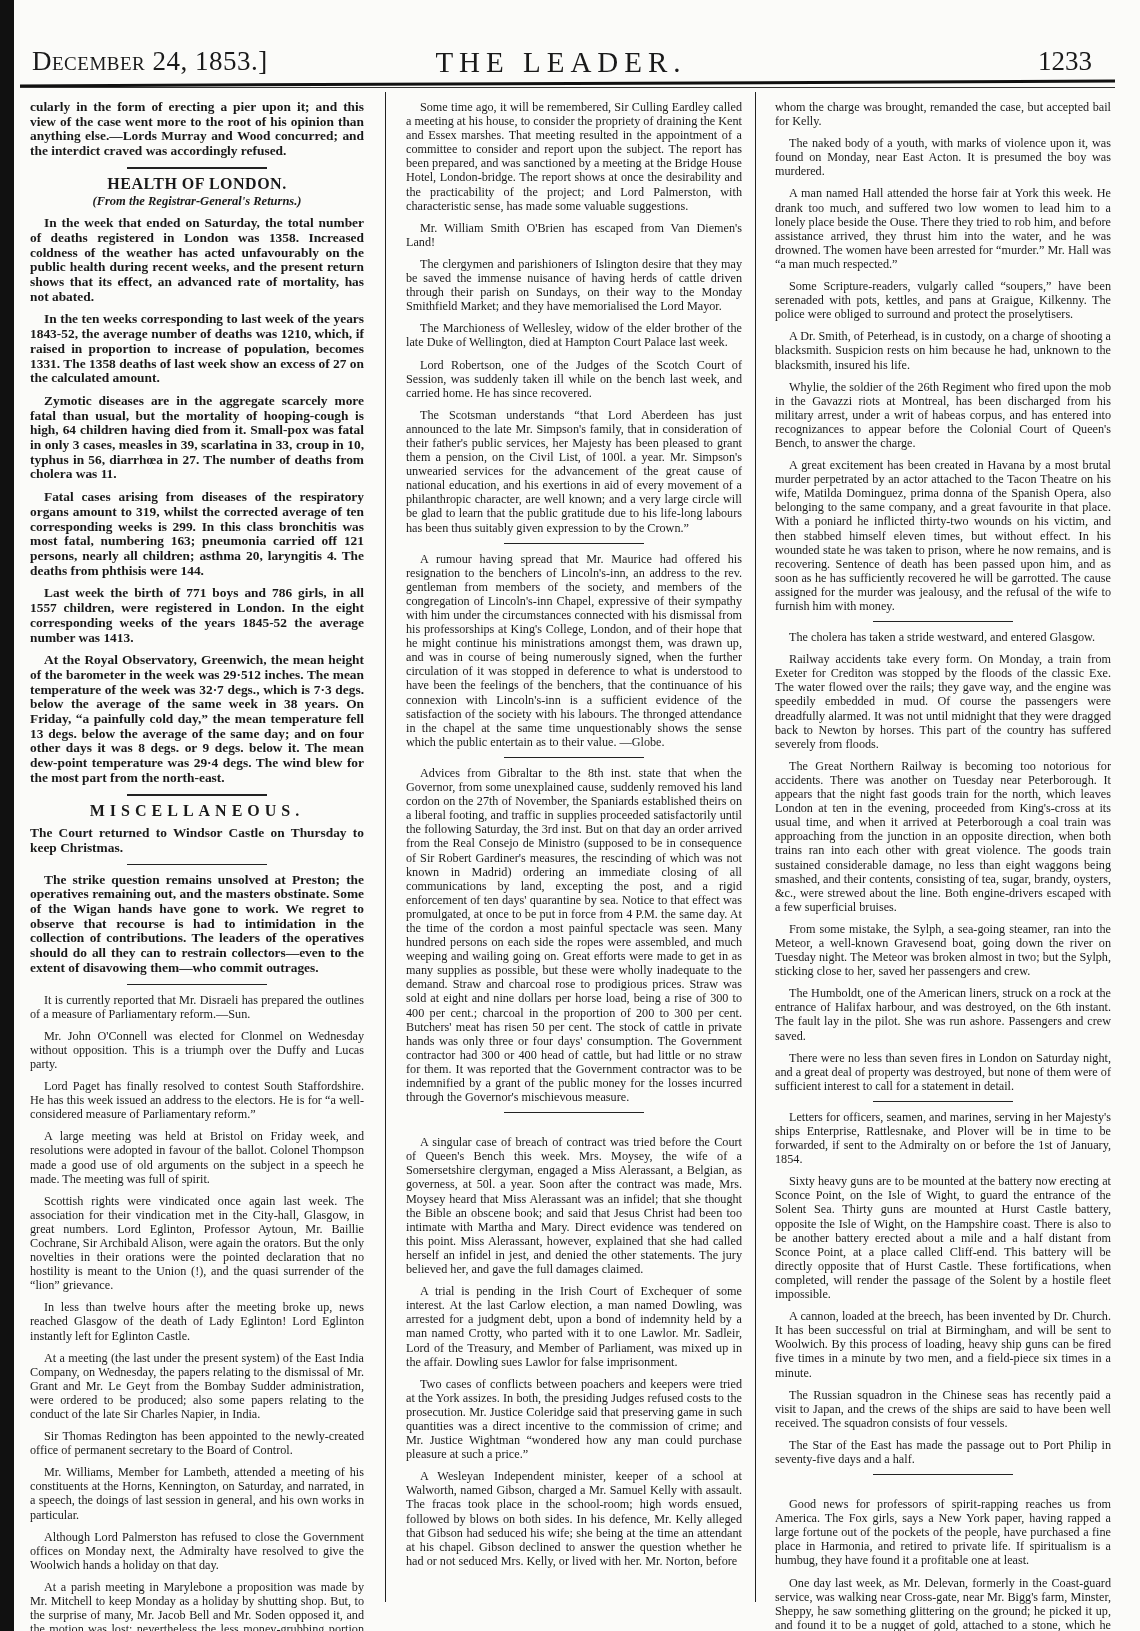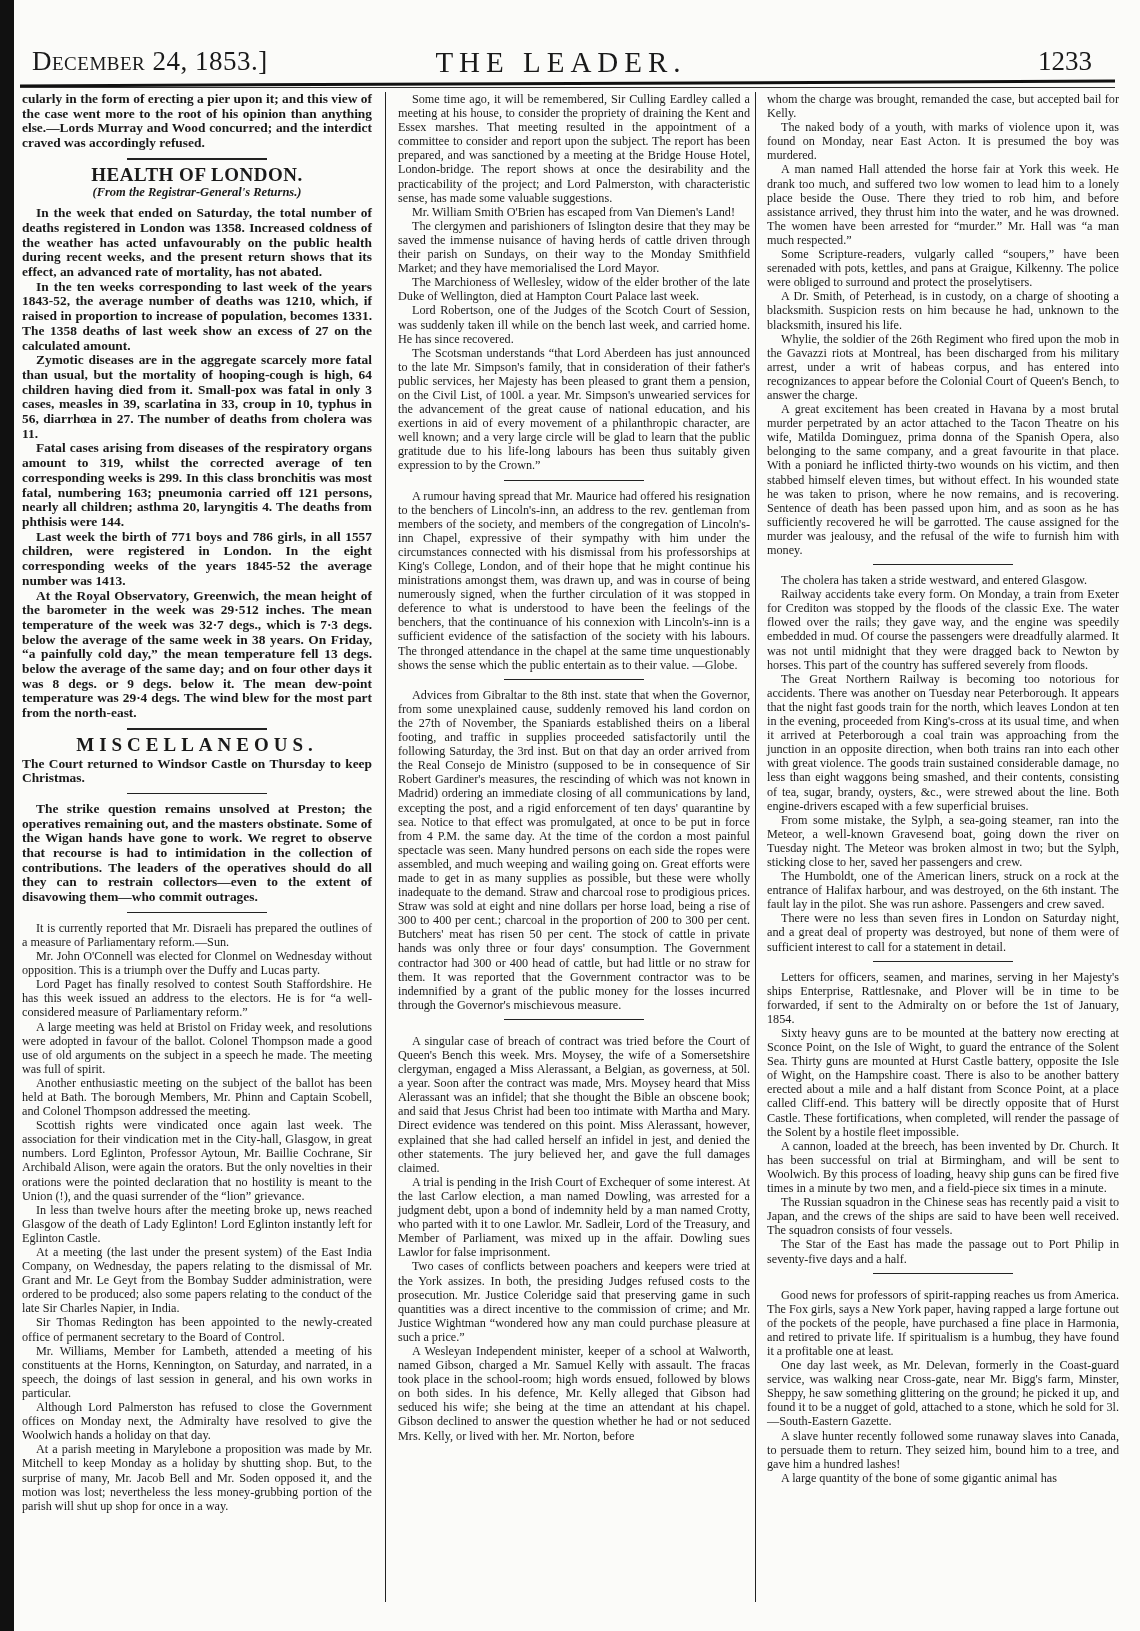--- a/index.html
+++ b/index.html
@@ -16,26 +16,26 @@
   .mast-page { position:absolute; right:8px; top:0; font-size:27px; }
   .rule-top { position:absolute; left:20px; top:82px; width:1095px; height:3px; background:#111; transform:skewY(-0.25deg); }
   .rule-top2 { position:absolute; left:20px; top:87px; width:1095px; height:1px; background:#333; }
   .col { position:absolute; top:92px; font-size:12.2px; line-height:14.1px; text-align:justify; hyphens:manual; }
   .col-1 { left:22px; width:350px; font-size:13.4px; line-height:14.7px; font-weight:bold; }
   .col-2 { left:398px; width:352px; }
   .col-3 { left:767px; width:352px; }
   .vdiv { position:absolute; top:92px; width:1px; background:#222; }
   .vdiv-1 { left:385px; height:1510px; }
   .vdiv-2 { left:755px; height:1510px; }
-  p { margin:0; text-indent:14px; }
+  p { margin:8px; text-indent:14px; }
   p.noind { text-indent:0; }
   .rule { width:140px; height:1px; background:#222; margin:7px auto 8px auto; }
   .rule.thick { height:2px; }
-  h2 { font-size:19px; text-align:center; margin:4px 0 2px 0; letter-spacing:0.5px; font-weight:bold; }
-  h2.spaced { letter-spacing:5px; font-size:19px; margin:8px 0 4px 0; }
+  h2 { font-size:16px; text-align:center; margin:4px 0 2px 0; letter-spacing:0.5px; font-weight:bold; }
+  h2.spaced { letter-spacing:5px; font-size:16px; margin:8px 0 4px 0; }
   .subtitle { text-align:center; font-style:italic; margin:0 0 7px 0; font-size:12.5px; }
   .col-1 .smallbody { font-weight:normal; font-size:12.2px; line-height:14.1px; }
   .gap { height:6px; }
 </style>
 </head>
 <body>
 
 <div class="left-edge"></div>
 
 <header class="masthead">
@@ -70,21 +70,20 @@
     <h2 class="spaced">MISCELLANEOUS.</h2>
     <p class="noind">The Court returned to Windsor Castle on Thursday to keep Christmas.</p>
     <div class="rule"></div>
     <p>The strike question remains unsolved at Preston; the operatives remaining out, and the masters obstinate. Some of the Wigan hands have gone to work. We regret to observe that recourse is had to intimidation in the collection of contributions. The leaders of the operatives should do all they can to restrain collectors—even to the extent of disavowing them—who commit outrages.</p>
     <div class="rule"></div>
     <div class="smallbody">
       <p>It is currently reported that Mr. Disraeli has prepared the outlines of a measure of Parliamentary reform.—Sun.</p>
       <p>Mr. John O'Connell was elected for Clonmel on Wednesday without opposition. This is a triumph over the Duffy and Lucas party.</p>
       <p>Lord Paget has finally resolved to contest South Staffordshire. He has this week issued an address to the electors. He is for “a well-considered measure of Parliamentary reform.”</p>
       <p>A large meeting was held at Bristol on Friday week, and resolutions were adopted in favour of the ballot. Colonel Thompson made a good use of old arguments on the subject in a speech he made. The meeting was full of spirit.</p>
-      <p>Another enthusiastic meeting on the subject of the ballot has been held at Bath. The borough Members, Mr. Phinn and Captain Scobell, and Colonel Thompson addressed the meeting.</p>
       <p>Scottish rights were vindicated once again last week. The association for their vindication met in the City-hall, Glasgow, in great numbers. Lord Eglinton, Professor Aytoun, Mr. Baillie Cochrane, Sir Archibald Alison, were again the orators. But the only novelties in their orations were the pointed declaration that no hostility is meant to the Union (!), and the quasi surrender of the “lion” grievance.</p>
       <p>In less than twelve hours after the meeting broke up, news reached Glasgow of the death of Lady Eglinton! Lord Eglinton instantly left for Eglinton Castle.</p>
       <p>At a meeting (the last under the present system) of the East India Company, on Wednesday, the papers relating to the dismissal of Mr. Grant and Mr. Le Geyt from the Bombay Sudder administration, were ordered to be produced; also some papers relating to the conduct of the late Sir Charles Napier, in India.</p>
       <p>Sir Thomas Redington has been appointed to the newly-created office of permanent secretary to the Board of Control.</p>
       <p>Mr. Williams, Member for Lambeth, attended a meeting of his constituents at the Horns, Kennington, on Saturday, and narrated, in a speech, the doings of last session in general, and his own works in particular.</p>
       <p>Although Lord Palmerston has refused to close the Government offices on Monday next, the Admiralty have resolved to give the Woolwich hands a holiday on that day.</p>
       <p>At a parish meeting in Marylebone a proposition was made by Mr. Mitchell to keep Monday as a holiday by shutting shop. But, to the surprise of many, Mr. Jacob Bell and Mr. Soden opposed it, and the motion was lost; nevertheless the less money-grubbing portion of the parish will shut up shop for once in a way.</p>
     </div>
   </div>
 </section>

